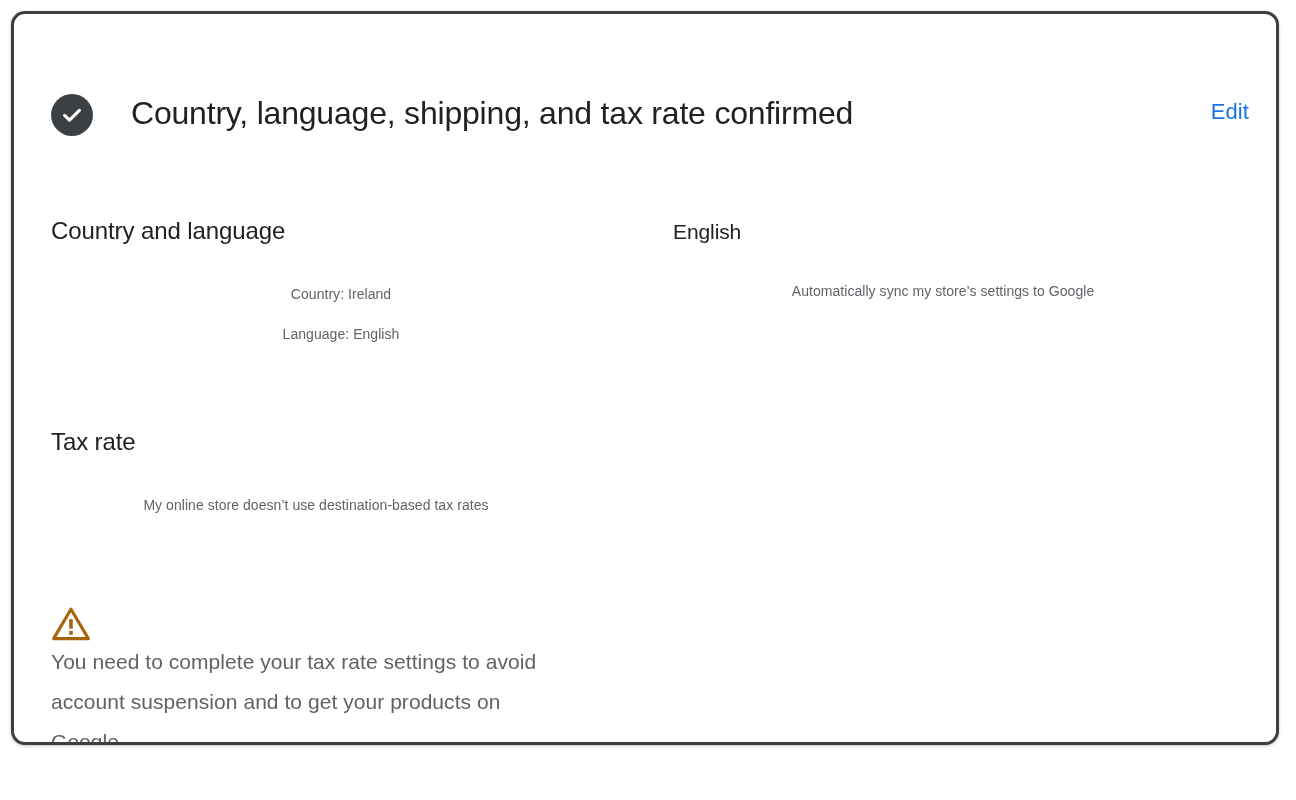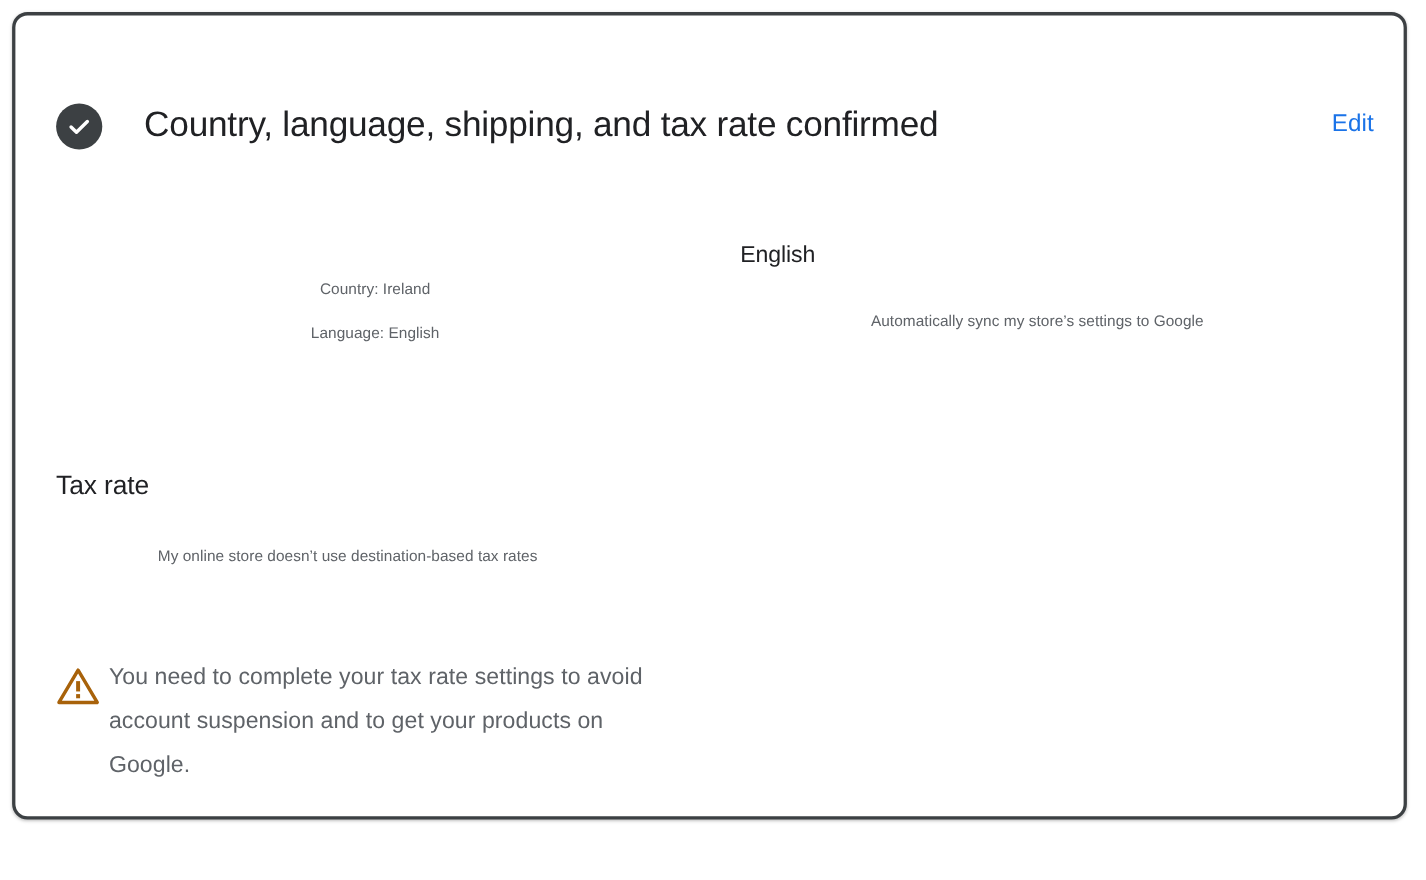--- a/index.html
+++ b/index.html
@@ -137,20 +137,21 @@
   .block-shipping .section-body { margin-top: 24px; width: 540px; line-height: 40px; }
 
   
   .warning {
     position: absolute;
     left: 0;
     top: 462px;
     display: flex;
     align-items: flex-start;
     width: 540px;
+    flex-direction: column;
   }
   .warning-icon {
     flex: 0 0 auto;
     width: 48px;
     margin-top: 10px;
     display: flex;
     justify-content: flex-start;
   }
   .warning-icon svg { display: block; }
   .warning-text {
@@ -177,20 +178,21 @@
     <div class="header-title">Country, language, shipping, and tax rate confirmed</div>
 
     <a class="edit-link" href="#">Edit</a>
   </div>
 
   <div class="content">
 
     <div class="col-left">
 
       <div class="block-country section">
+        <div class="section-heading">Country and language</div>
         <div class="section-body">
           <div>Country: Ireland</div>
           <div>Language: English</div>
         </div>
       </div>
 
       <div class="block-tax section">
         <div class="section-heading">Tax rate</div>
         <div class="section-body tight">My online store doesn’t use destination-based tax rates</div>
       </div>

